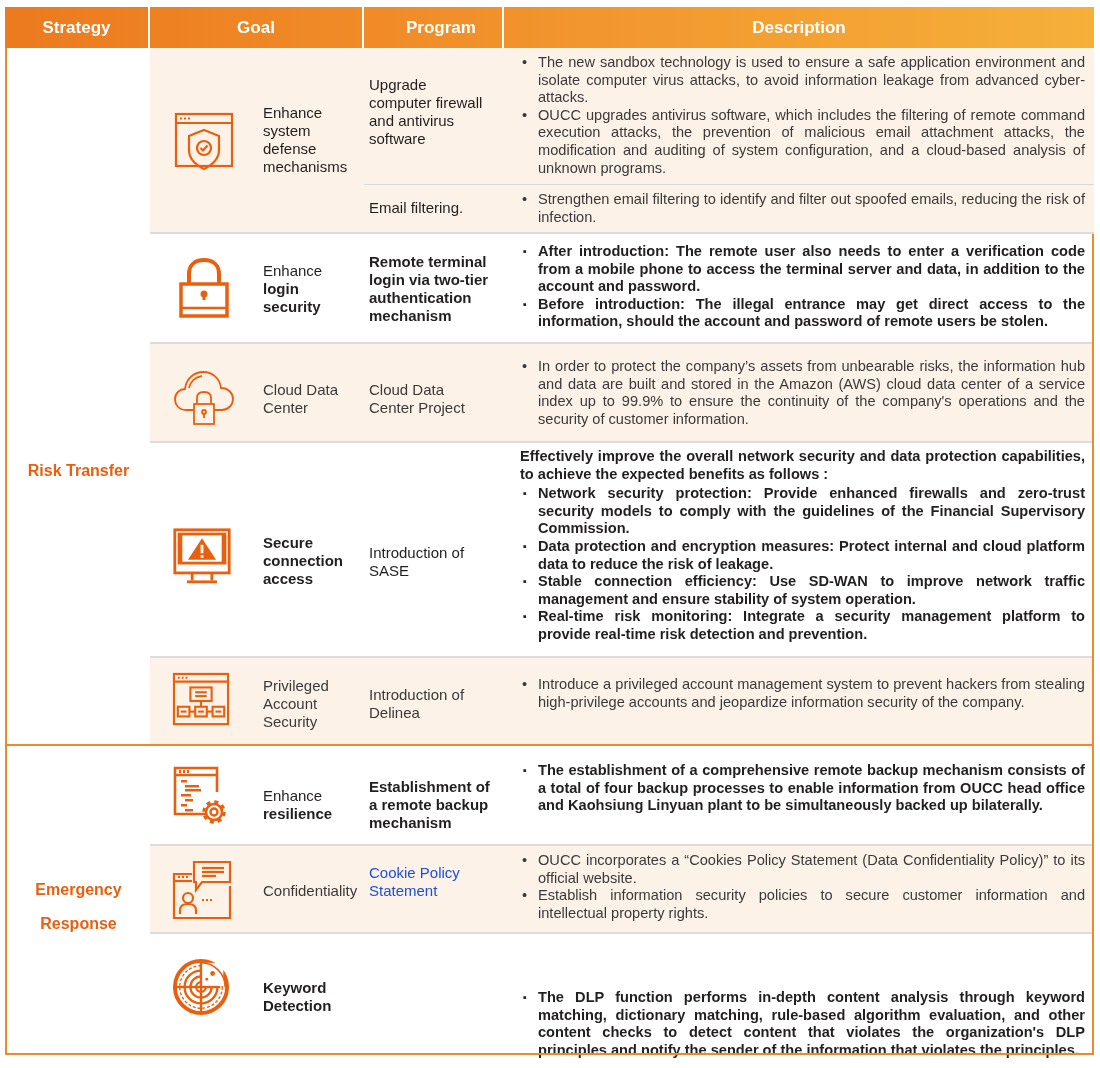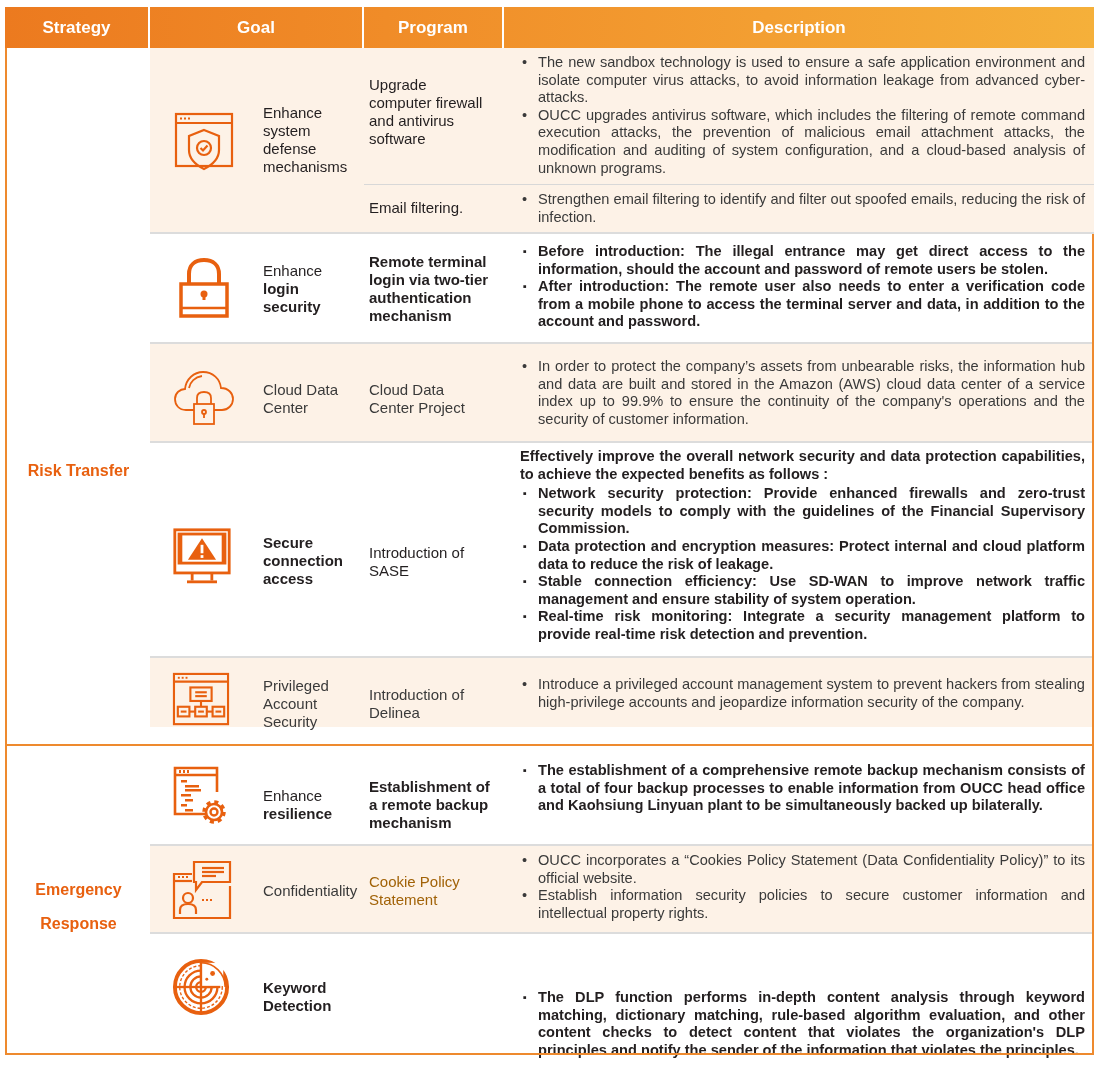--- a/index.html
+++ b/index.html
@@ -32,21 +32,21 @@
 </head>
 <body>
 
 <div class="table">
 
   <div class="hdr">
     <div class="hcell" style="left:0;width:143px;">Strategy</div>
     <div class="hsep" style="left:143px;"></div>
     <div class="hcell" style="left:145px;width:212px;">Goal</div>
     <div class="hsep" style="left:357px;"></div>
-    <div class="hcell" style="left:359px;width:138px;">Program</div>
+    <div class="hcell" style="left:359px;width:138px;padding-left:8px;">Program</div>
     <div class="hsep" style="left:497px;"></div>
     <div class="hcell" style="left:499px;width:590px;">Description</div>
   </div>
 
   <div class="strategy-col" style="top:41px;height:697px;">
     <div class="strat-label" style="top:412px;">Risk Transfer</div>
   </div>
   <div class="strategy-col" style="top:738px;height:309px;">
     <div class="strat-label" style="top:134px;">Emergency</div>
     <div class="strat-label" style="top:168px;">Response</div>
@@ -114,22 +114,22 @@
         <div>security</div>
     </div>
     <div class="prog bold" style="top:19px;">
       <div>Remote terminal</div>
         <div>login via two-tier</div>
         <div>authentication</div>
         <div>mechanism</div>
     </div>
     <div class="desc sq bold" style="top:9px;">
       <ul>
+        <li>After introduction: The remote user also needs to enter a verification code from a mobile phone to access the terminal server and data, in addition to the account and password.</li>
         <li>Before introduction: The illegal entrance may get direct access to the information, should the account and password of remote users be stolen.</li>
-        <li>After introduction: The remote user also needs to enter a verification code from a mobile phone to access the terminal server and data, in addition to the account and password.</li>
       </ul>
     </div>
   </div>
 
   <div class="row shade sep" style="top:337px;height:99px;">
     <svg class="icon" style="top:20px;" viewBox="0 0 64 64">
       <g fill="none" stroke="#e8600f" stroke-width="1.8">
         <path d="M22 46 H14 C7 46 3 41 3 35 C3 29 8 25 13 25 C14 15 22 8 31 8 C41 8 48 15 49 24 C56 24 61 29 61 35 C61 41 56 46 50 46 H42"></path>
         <path d="M17 24 C18 18 23 13 30 12"></path>
         <rect x="22" y="40" width="20" height="20"></rect>
@@ -178,21 +178,21 @@
       <div style="margin-bottom:2px;font-weight:bold;">Effectively improve the overall network security and data protection capabilities, to achieve the expected  benefits as follows :</div>
       <ul class="bold">
         <li>Network security protection: Provide enhanced firewalls and zero-trust security models to comply with the guidelines of the Financial Supervisory Commission.</li>
         <li>Data protection and encryption measures: Protect internal and cloud platform data to reduce the risk of leakage.</li>
         <li>Stable connection efficiency: Use SD-WAN to improve network traffic management and ensure stability of system operation.</li>
         <li>Real-time risk monitoring: Integrate a security management platform to provide real-time risk detection and prevention.</li>
       </ul>
     </div>
   </div>
 
-  <div class="row shade" style="top:651px;height:69px;">
+  <div class="row shade" style="top:651px;height:87px;">
     <svg class="icon" style="top:14px;width:58px;height:56px;" viewBox="0 0 60 58">
       <g fill="none" stroke="#e8600f" stroke-width="2.2">
         <rect x="2" y="2" width="56" height="52"></rect>
         <line x1="2" y1="10" x2="58" y2="10"></line>
         <rect x="19" y="16" width="22" height="14"></rect>
         <line x1="24" y1="21" x2="36" y2="21"></line>
           <line x1="24" y1="25" x2="36" y2="25"></line>
         <line x1="30" y1="30" x2="30" y2="36"></line>
         <rect x="6" y="36" width="12" height="10"></rect>
           <rect x="24" y="36" width="12" height="10"></rect>
@@ -284,21 +284,21 @@
           <rect x="10" y="16" width="2" height="2"></rect>
           <rect x="14" y="16" width="2" height="2"></rect>
         <rect x="30" y="39" width="2" height="2"></rect>
           <rect x="34" y="39" width="2" height="2"></rect>
           <rect x="38" y="39" width="2" height="2"></rect>
         </g>
     </svg>
     <div class="goal-text" style="top:36px;color:#3a3a3a;">
       <div>Confidentiality</div>
     </div>
-    <div class="prog" style="top:27px;color:#a16207;">
+    <div class="prog" style="top:18px;color:#1d4ed8;">
       <div>Cookie Policy</div>
         <div>Statement</div>
     </div>
     <div class="desc" style="top:6px;color:#3a3a3a;">
       <ul>
         <li>OUCC incorporates a “Cookies Policy Statement (Data Confidentiality Policy)” to its official website.</li>
         <li>Establish information security policies to secure customer information and intellectual property rights.</li>
       </ul>
     </div>
   </div>

